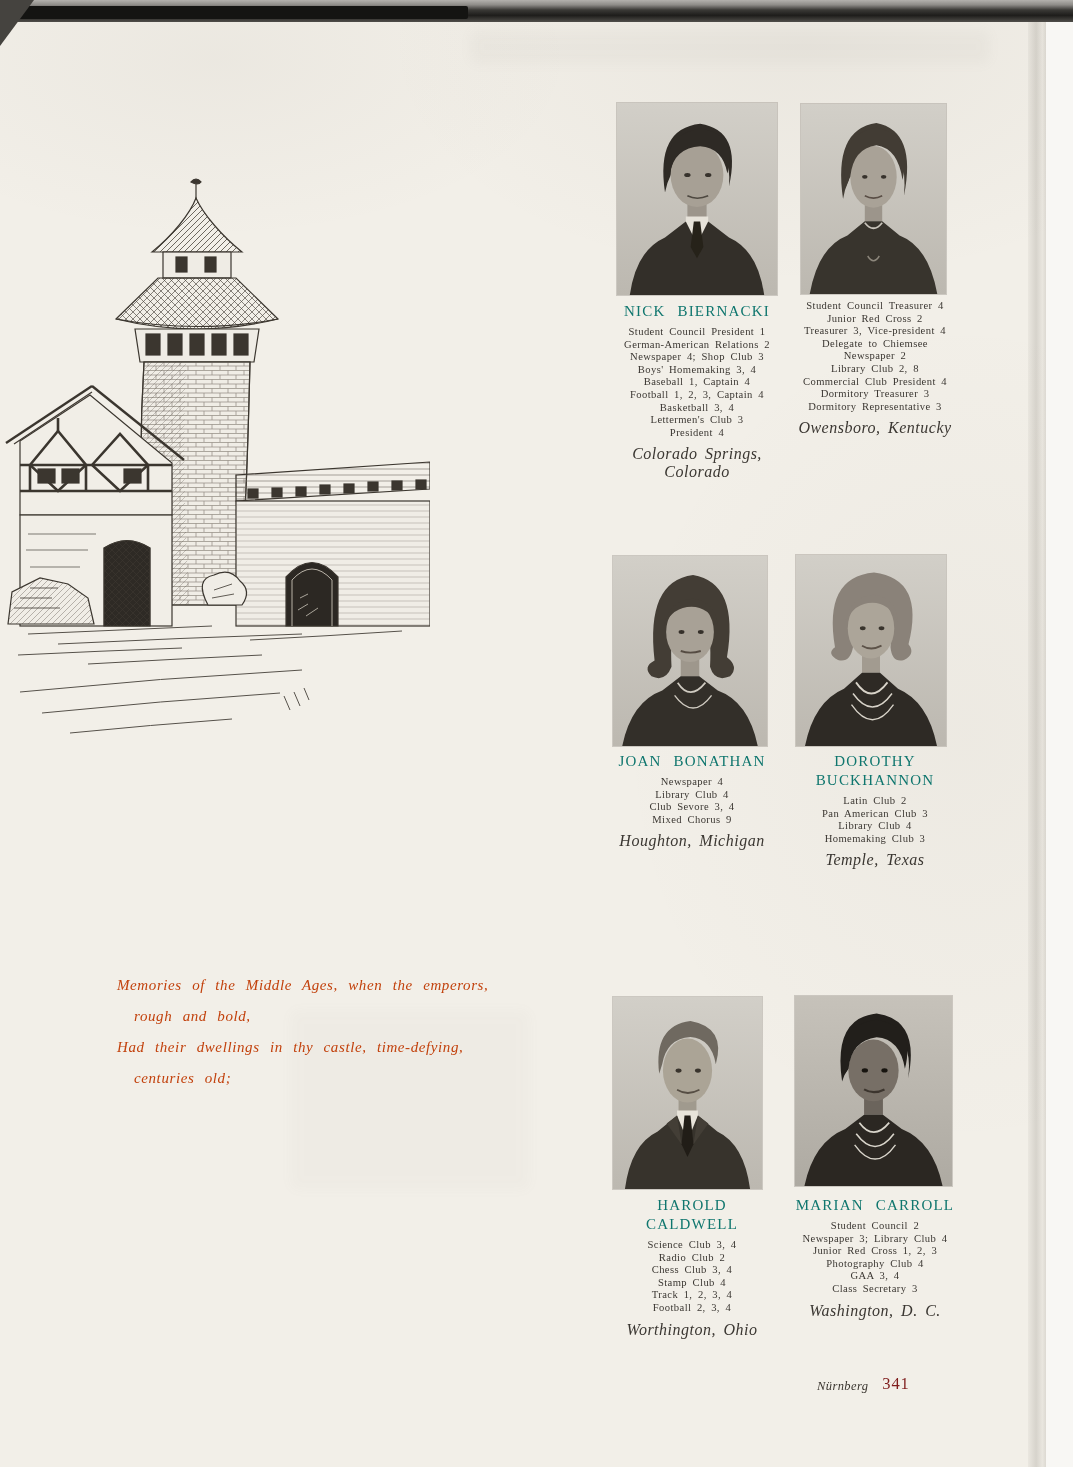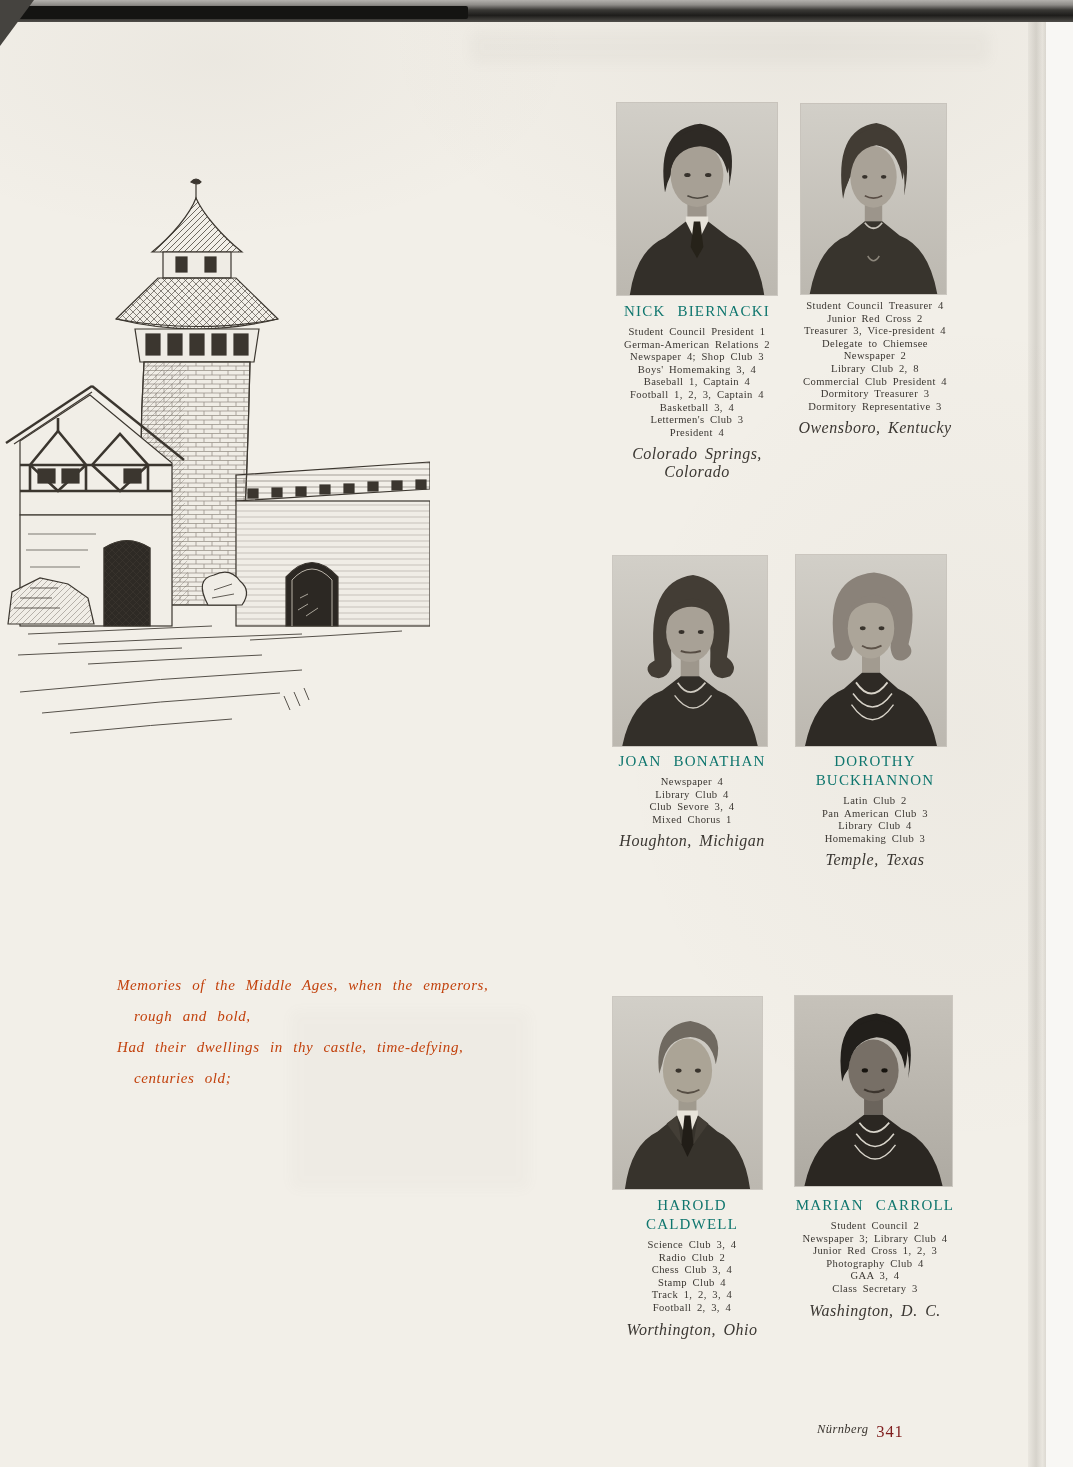--- a/index.html
+++ b/index.html
@@ -48,21 +48,21 @@
     color:#0f766e;margin-bottom:5px;
   }
   .acts{font-size:10.6px;line-height:12.6px;letter-spacing:0.4px;word-spacing:2.5px;color:#3b3732;}
   .home{font-size:16px;font-style:italic;letter-spacing:0.5px;word-spacing:3px;margin-top:6px;color:#3b3732;}
 
   .poem{position:absolute;left:117px;top:974px;width:420px;font-style:italic;
         font-size:15px;color:#c2410c;letter-spacing:0.6px;word-spacing:6px;}
   .poem-line{height:31px;line-height:22px;}
   .poem-line.indent{padding-left:17px;}
 
-  .footer{position:absolute;left:817px;top:1374px;display:flex;align-items:flex-start;gap:8px;margin-top:48px;}
+  .footer{position:absolute;left:817px;top:1374px;display:flex;align-items:flex-end;gap:14px;}
   .footer .chapter{font-style:italic;font-size:12.5px;color:#3a352f;letter-spacing:0.4px;}
   .footer .pagenum{font-size:16.5px;color:#7f1d1d;letter-spacing:0.8px;}
 </style>
 </head>
 <body>
 
 <div class="paper"></div>
 <div class="scan-top"></div>
 <div class="scan-top-dark"></div>
 <div class="scan-corner"></div>
@@ -262,21 +262,21 @@
   </svg>
 </figure>
 <div class="caption" style="left:592px;top:752px;width:200px">
   <div class="sname">
     <div>JOAN BONATHAN</div>
   </div>
   <div class="acts">
     <div>Newspaper 4</div>
     <div>Library Club 4</div>
     <div>Club Sevore 3, 4</div>
-    <div>Mixed Chorus 1</div>
+    <div>Mixed Chorus 9</div>
   </div>
   <div class="home">Houghton, Michigan</div>
 </div>
 
 <figure class="photo" style="left:796px;top:555px;width:150px;height:191px">
   <svg viewBox="0 0 100 120" preserveAspectRatio="none">
     <rect width="100" height="120" fill="url(#pbgA)"></rect>
     <path d="M26,58 Q18,14 52,11 Q86,15 75,56 Q80,62 72,66 Q64,68 63,58 Q66,30 51,29 Q36,30 38,58 Q36,68 28,66 Q20,62 26,58 Z" fill="#8a8279"></path>
     <rect x="44" y="58" width="12" height="16" fill="#a29b90"></rect>
     <ellipse cx="50" cy="46" rx="15.5" ry="19" fill="#aca599"></ellipse>

